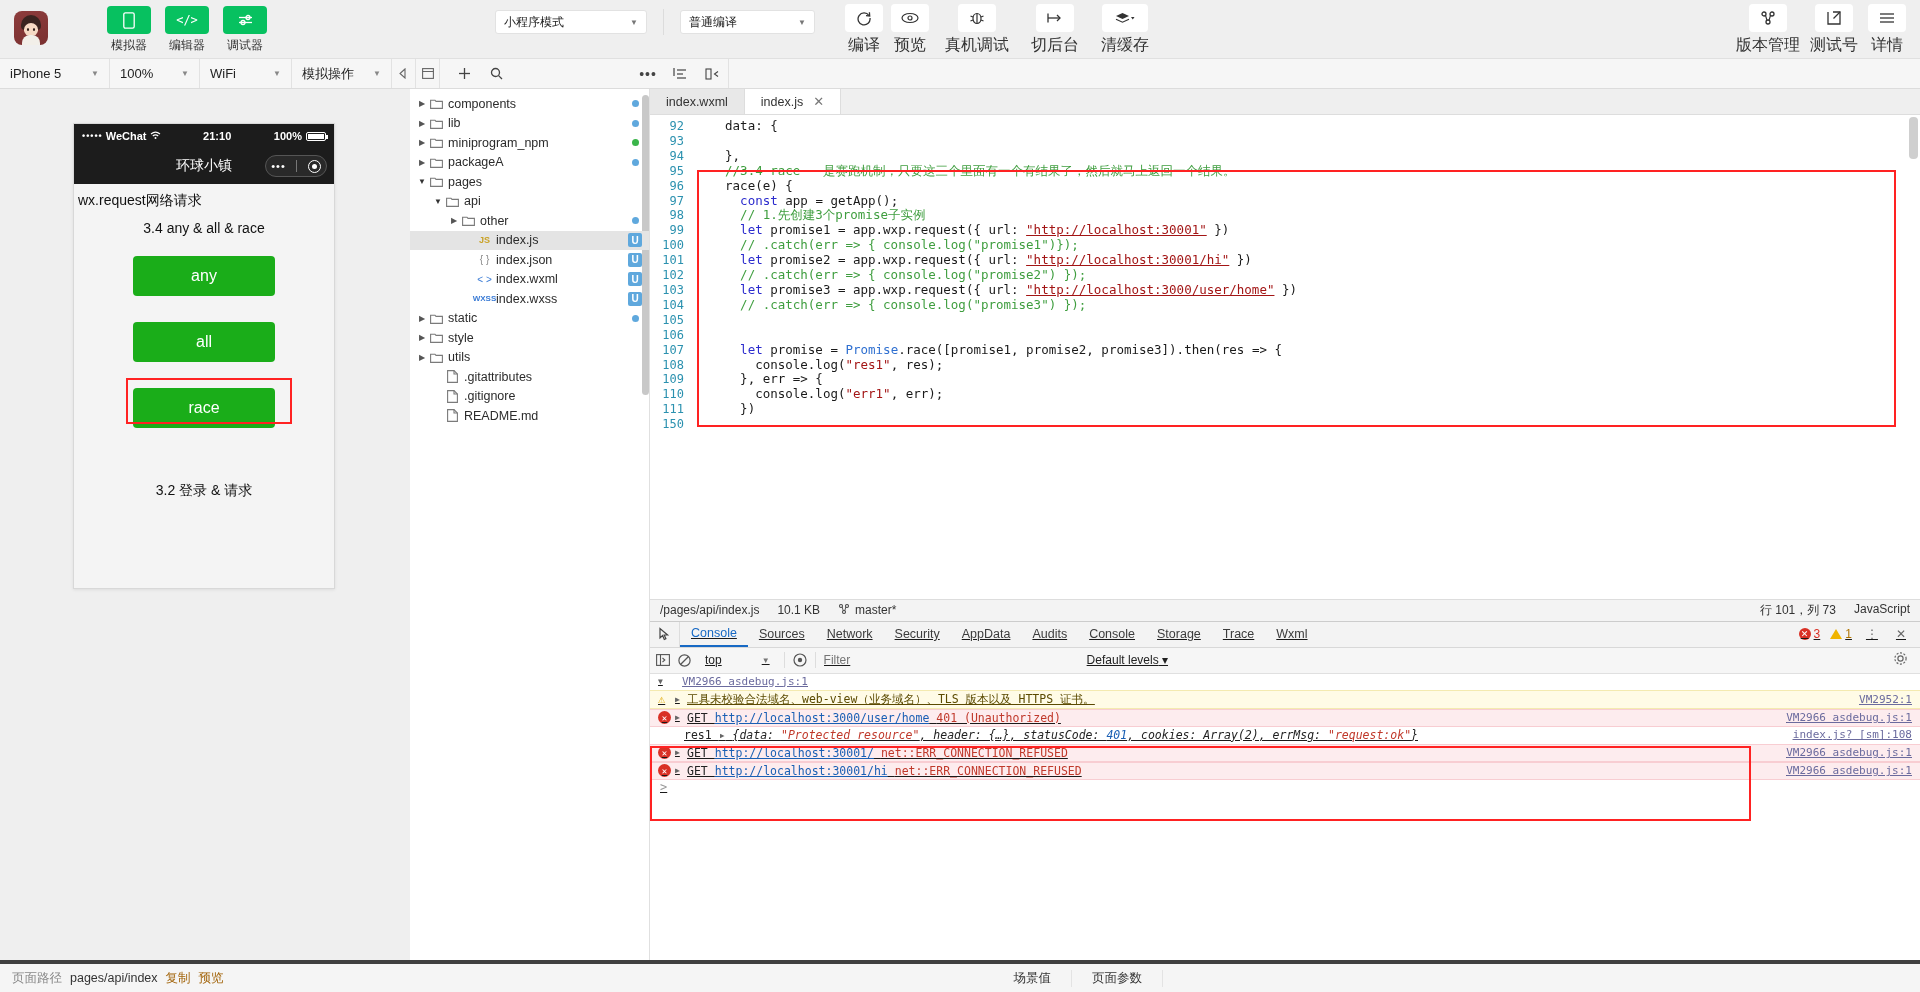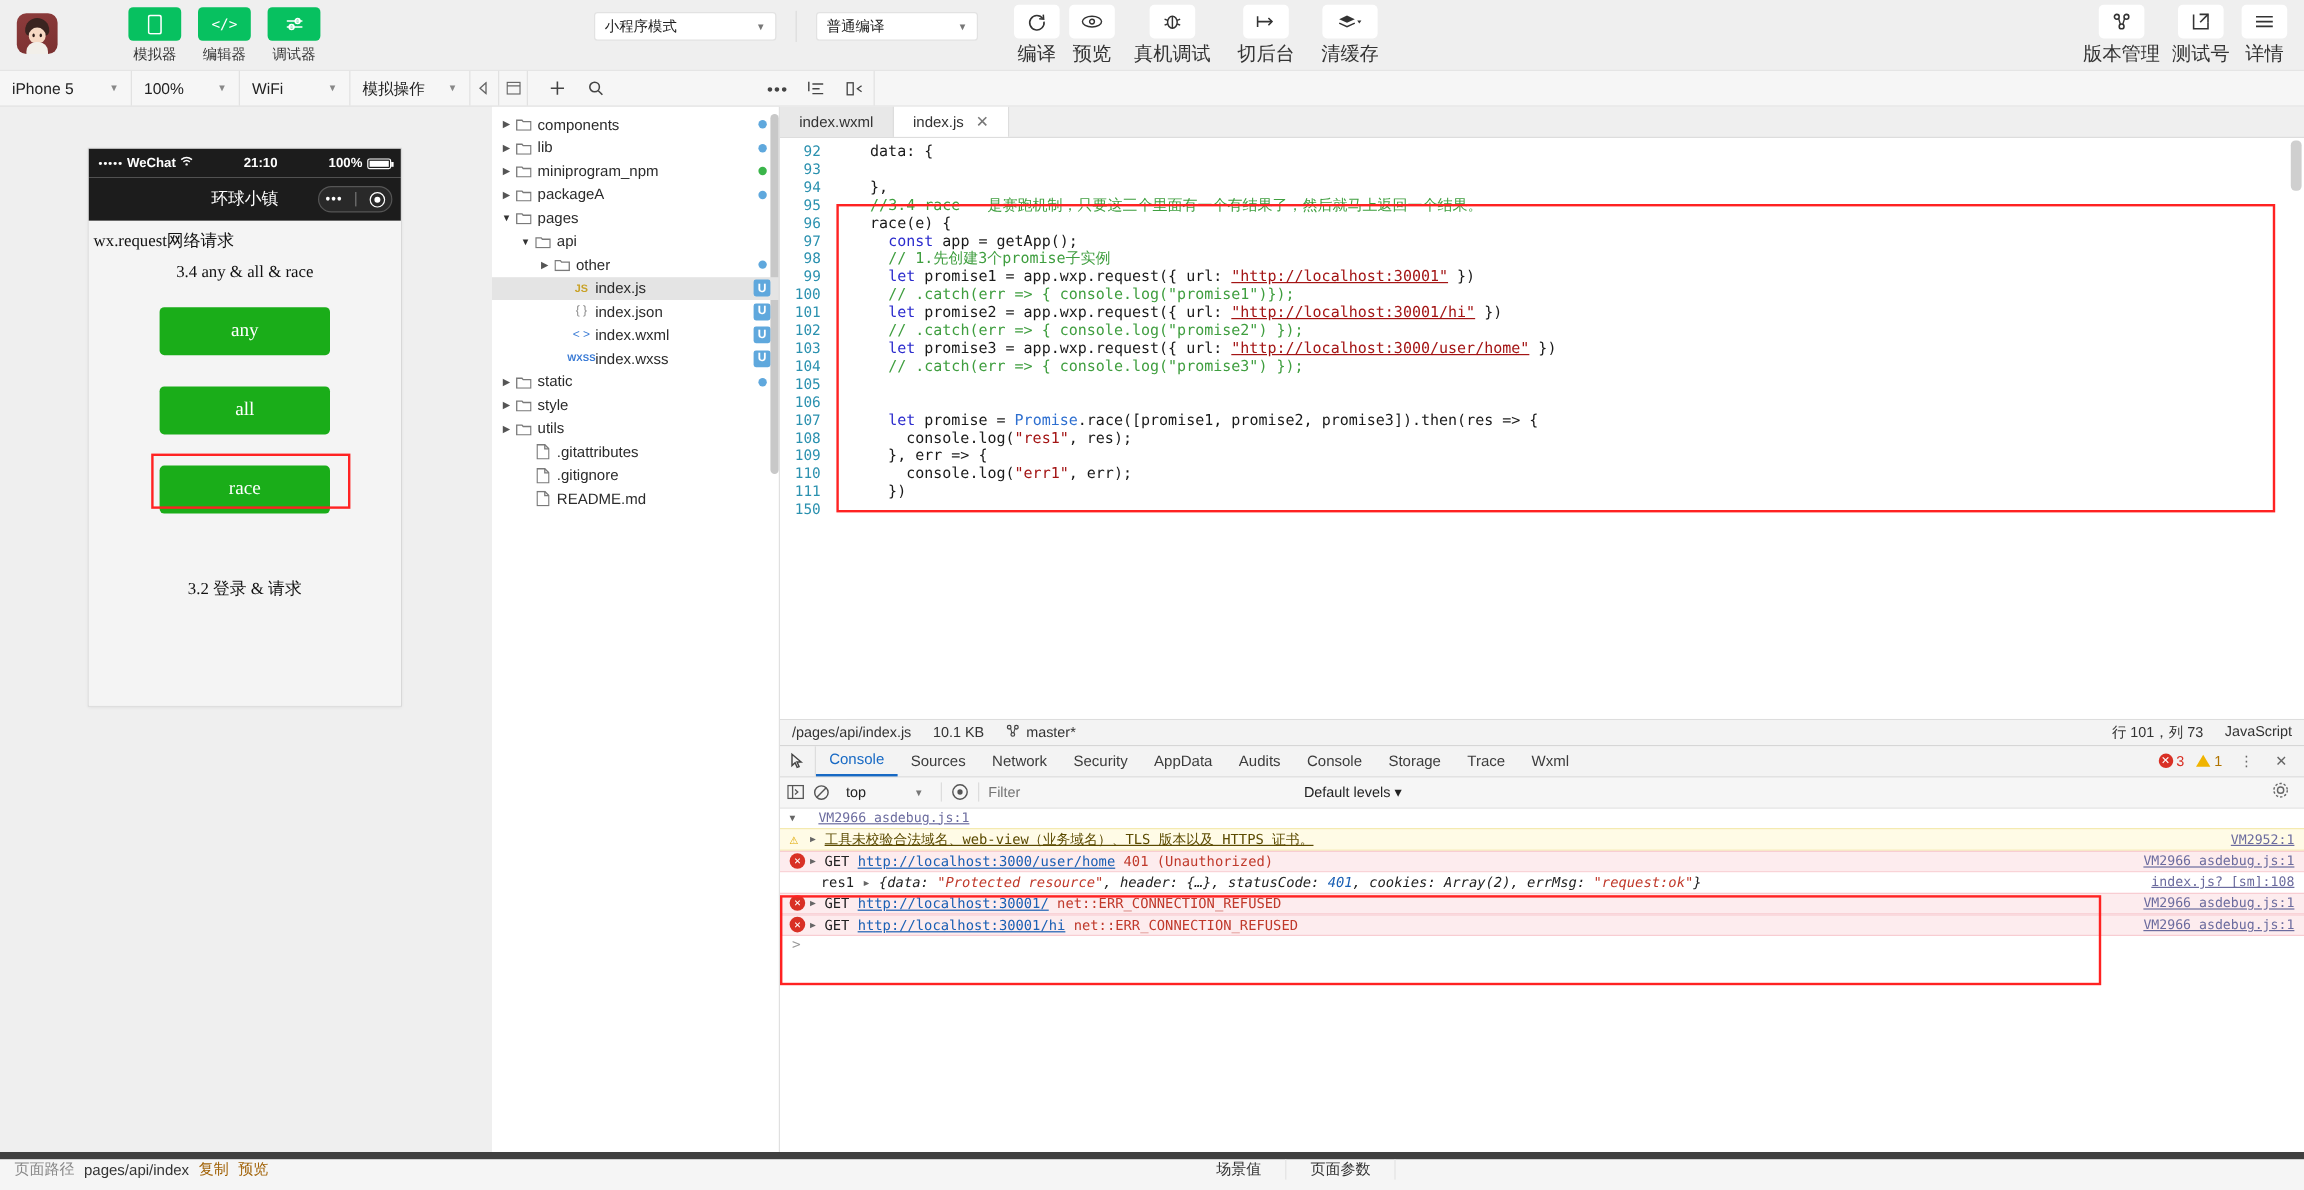--- a/index.html
+++ b/index.html
@@ -100,21 +100,21 @@
   }
   .ph-caps {
     position: absolute; right: 7px; top: 7px; height: 22px; width: 62px; border: 1px solid #555;
     border-radius: 11px; display: flex; align-items: center; justify-content: space-around;
     background: rgba(255,255,255,0.06);
   }
   .ph-caps .sep { width:1px; height:12px; background:#777; }
   .ph-caps .dots { font-size: 11px; letter-spacing: 1px; }
   .ph-caps .circ { width: 13px; height: 13px; border: 1.5px solid #fff; border-radius: 50%; display:flex;align-items:center;justify-content:center;}
   .ph-caps .circ i { width: 5px; height: 5px; background:#fff; border-radius:50%; display:block;}
-  .ph-body { flex: 1; background: #f4f4f4; padding: 8px 0 0 0; position: relative; font-family: Liberation Serif, serif; }
+  .ph-body { flex: 1; background: #f4f4f4; padding: 8px 0 0 0; position: relative; }
   .ph-title { font-size: 14px; color: #111; padding: 0 4px 6px 4px; }
   .ph-sub { font-size: 14px; color: #111; text-align:center; margin: 4px 0 20px 0; }
   .ph-btn {
     width: 142px; margin: 0 auto 26px auto; height: 40px; background: #1aad19; color: #fff;
     display: flex; align-items: center; justify-content: center; font-size: 16px; border-radius: 4px; cursor: pointer;
   }
   .ph-btn-wrap { position: relative; }
   .ph-hl {
     position: absolute; left: 52px; top: -10px; width: 166px; height: 46px;
     border: 2px solid #f22; pointer-events: none;
@@ -175,21 +175,21 @@
   }
   .ed-scroll { position:absolute; right:2px; top:2px; width:9px; height:42px; background:#cfcfcf; border-radius:4px;}
 
   .ed-status {
     height: 22px; flex: 0 0 22px; background: #f3f3f3; border-top: 1px solid #ddd; display: flex;
     align-items: center; font-size: 12px; color: #333; padding: 0 10px; gap: 18px;
   }
   .ed-status .right-s { margin-left: auto; display: flex; gap: 18px; }
 
   
-  .dev { flex: 1 1 auto; display: flex; flex-direction: column; border-top: 1px solid #ccc; min-height: 0; background: #fff; }
+  .dev { flex: 1 1 auto; display: flex; flex-direction: column; border-top: 1px solid #ccc; min-height: 0; background: #fff; text-decoration: underline; }
   .dev-tabs { height: 26px; flex: 0 0 26px; background: #f3f3f3; display: flex; align-items: stretch; border-bottom: 1px solid #d8d8d8; }
   .dev-inspect { width: 30px; display: flex; align-items: center; justify-content: center; color: #555; cursor: pointer; border-right:1px solid #ddd;}
   .dtab { display: flex; align-items: center; padding: 0 11px; font-size: 12.5px; color: #3c3c3c; cursor: pointer; }
   .dtab.active { color: #1769c4; border-bottom: 2px solid #1769c4; }
   .dev-right { margin-left: auto; display: flex; align-items: center; gap: 10px; padding-right: 10px; font-size: 12px; }
   .errc { color: #d93025; display: flex; align-items: center; gap: 3px; }
   .warnc { color: #b07400; display: flex; align-items: center; gap: 3px; }
   .circ-err { width: 12px; height: 12px; border-radius: 50%; background: #d93025; color: #fff; font-size: 9px; display:flex;align-items:center;justify-content:center;}
   .tri-warn { width: 0; height: 0; border-left: 6px solid transparent; border-right: 6px solid transparent; border-bottom: 10px solid #f0b400; }
   .dev-kebab { color: #666; cursor: pointer; padding: 0 4px; }
@@ -215,22 +215,22 @@
   .crow .csrc { flex: 0 0 auto; color: #6b6b9e; text-decoration: underline; font-size: 11px; padding-left: 12px; }
   .u { text-decoration: underline; color: #1a5fb4; }
   .red { color: #c0392b; }
   .blue { color: #1a5fb4; }
   .italic { font-style: italic; }
   .console-hl { position: absolute; left: 0px; top: 72px; width: 1101px; height: 75px; border: 2px solid #f22; pointer-events:none; }
   .prompt-row { padding-left: 10px; color: #999; font-family: "DejaVu Sans Mono", monospace; font-size: 12px; }
 
   
   .bottom {
-    height: 32px; flex: 0 0 32px; background: #f5f5f5; border-top: 6px solid #404040;
-    display: flex; align-items: flex-start; font-size: 12.5px;
+    height: 32px; flex: 0 0 32px; background: #f5f5f5; border-top: 4px solid #404040;
+    display: flex; align-items: center; font-size: 12.5px;
   }
   .bot-cell { display: flex; align-items: center; padding: 0 12px; gap: 8px; color: #333; border-right: 1px solid #e3e3e3; }
   .bot-label { color: #888; }
   .bot-link { color: #a16207; cursor: pointer; }
   .bot-tab { display: flex; align-items: center; padding: 0 20px; border-right: 1px solid #e3e3e3; color: #333; cursor: pointer; }
   .bot-flex { flex: 1 1 auto; }
 </style>
 </head>
 <body>
 

